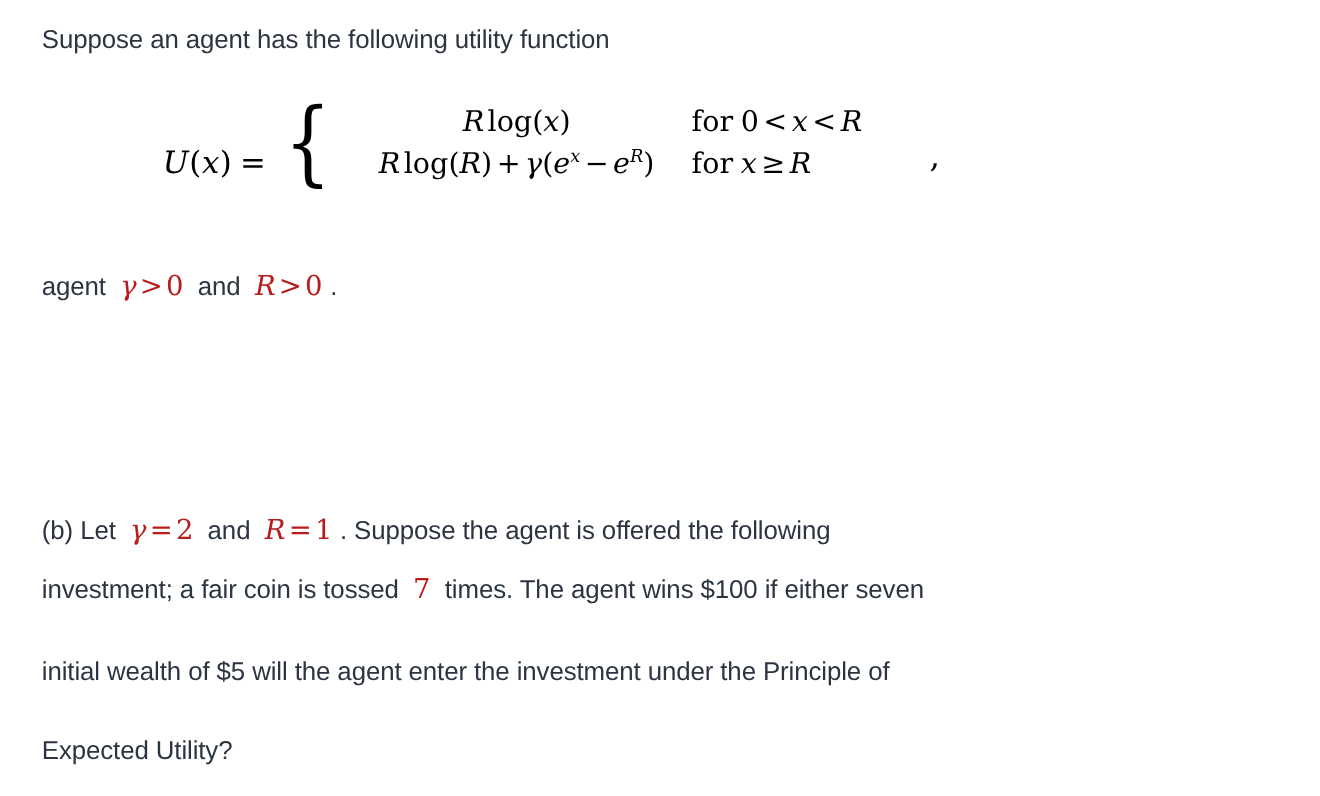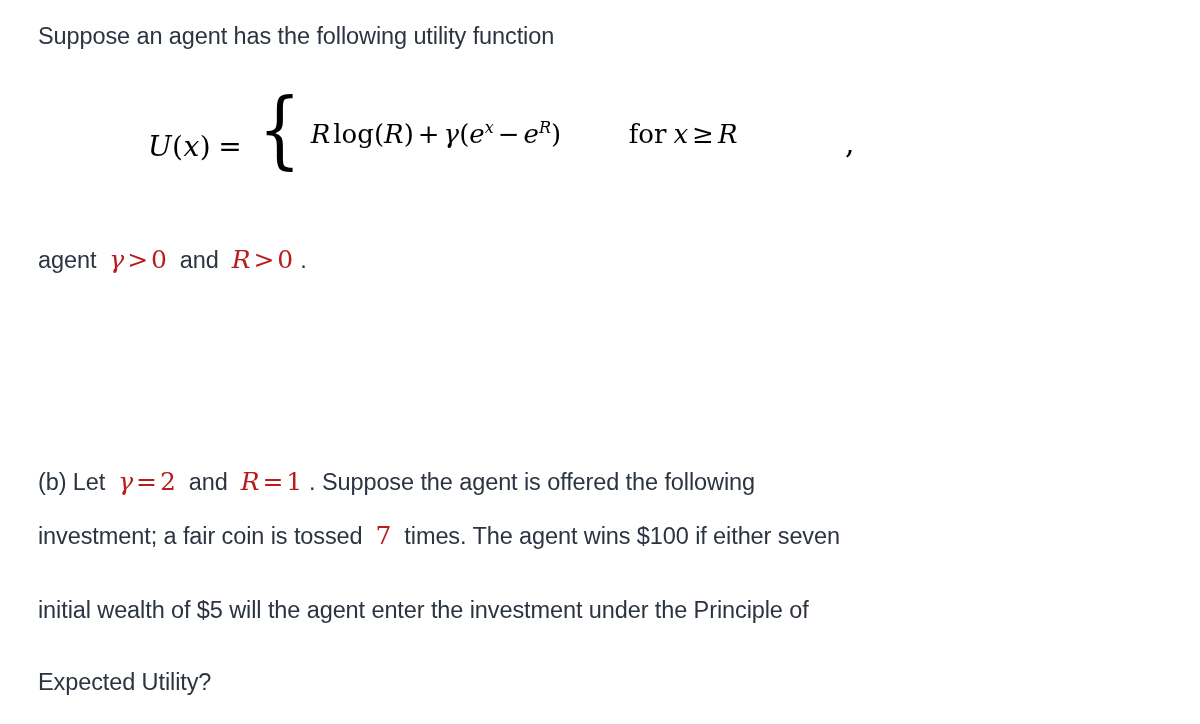--- a/index.html
+++ b/index.html
@@ -15,20 +15,21 @@
     font-family: "Liberation Sans", sans-serif;
     color: #2b3440;
     -webkit-font-smoothing: antialiased;
   }
 
   .page {
     position: relative;
     width: 1200px;
     height: 718px;
     background: #ffffff;
+    text-align: center;
   }
 
   
   .prose {
     position: absolute;
     left: 38px;
     font-family: "Liberation Sans", sans-serif;
     font-size: 23.5px;
     line-height: 1.22;
     color: #2b3440;
@@ -141,20 +142,22 @@
 
   <div class="equation">
 
     <span class="eq-lhs"><span>U</span><span class="paren">(</span><span>x</span><span class="paren">)</span><span class="eqsign">=</span></span>
 
     <span class="brace">{</span>
 
     <div class="cases">
 
       <div class="case-row">
+        <span class="case-expr"><span class="var">R</span><span style="display:inline-block;width:3px"></span><span class="fn">log</span><span class="fn">(</span><span class="var">x</span><span class="fn">)</span></span>
+        <span class="case-cond"><span>for</span><span style="display:inline-block;width:7px"></span><span>0</span><span class="op">&lt;</span><span class="var">x</span><span class="op">&lt;</span><span class="var">R</span></span>
       </div>
 
       <div class="case-row">
         <span class="case-expr"><span class="var">R</span><span style="display:inline-block;width:3px"></span><span class="fn">log</span><span class="fn">(</span><span class="var">R</span><span class="fn">)</span><span class="op">+</span><span class="var">γ</span><span class="fn">(</span><span class="var">e</span><sup class="exp">x</sup><span class="op">−</span><span class="var">e</span><sup class="exp">R</sup><span class="fn">)</span></span>
         <span class="case-cond"><span>for</span><span style="display:inline-block;width:7px"></span><span class="var">x</span><span class="op">≥</span><span class="var">R</span></span>
       </div>
 
     </div>
   </div>
 

